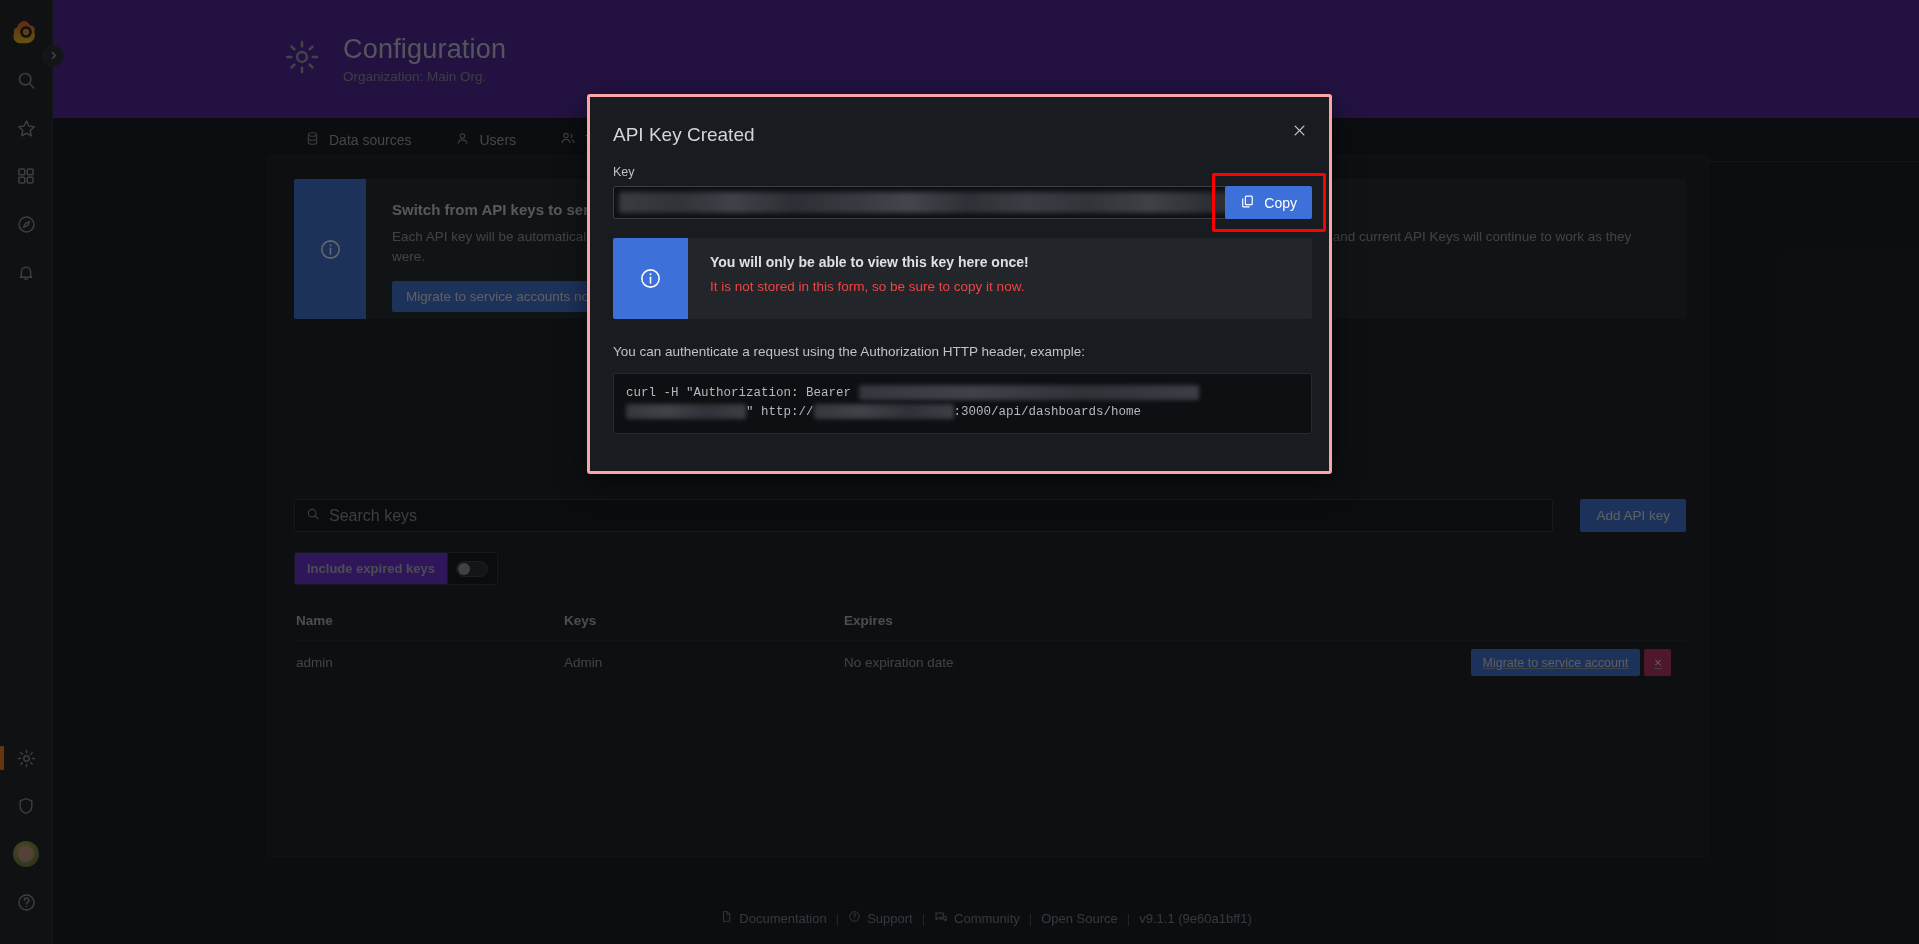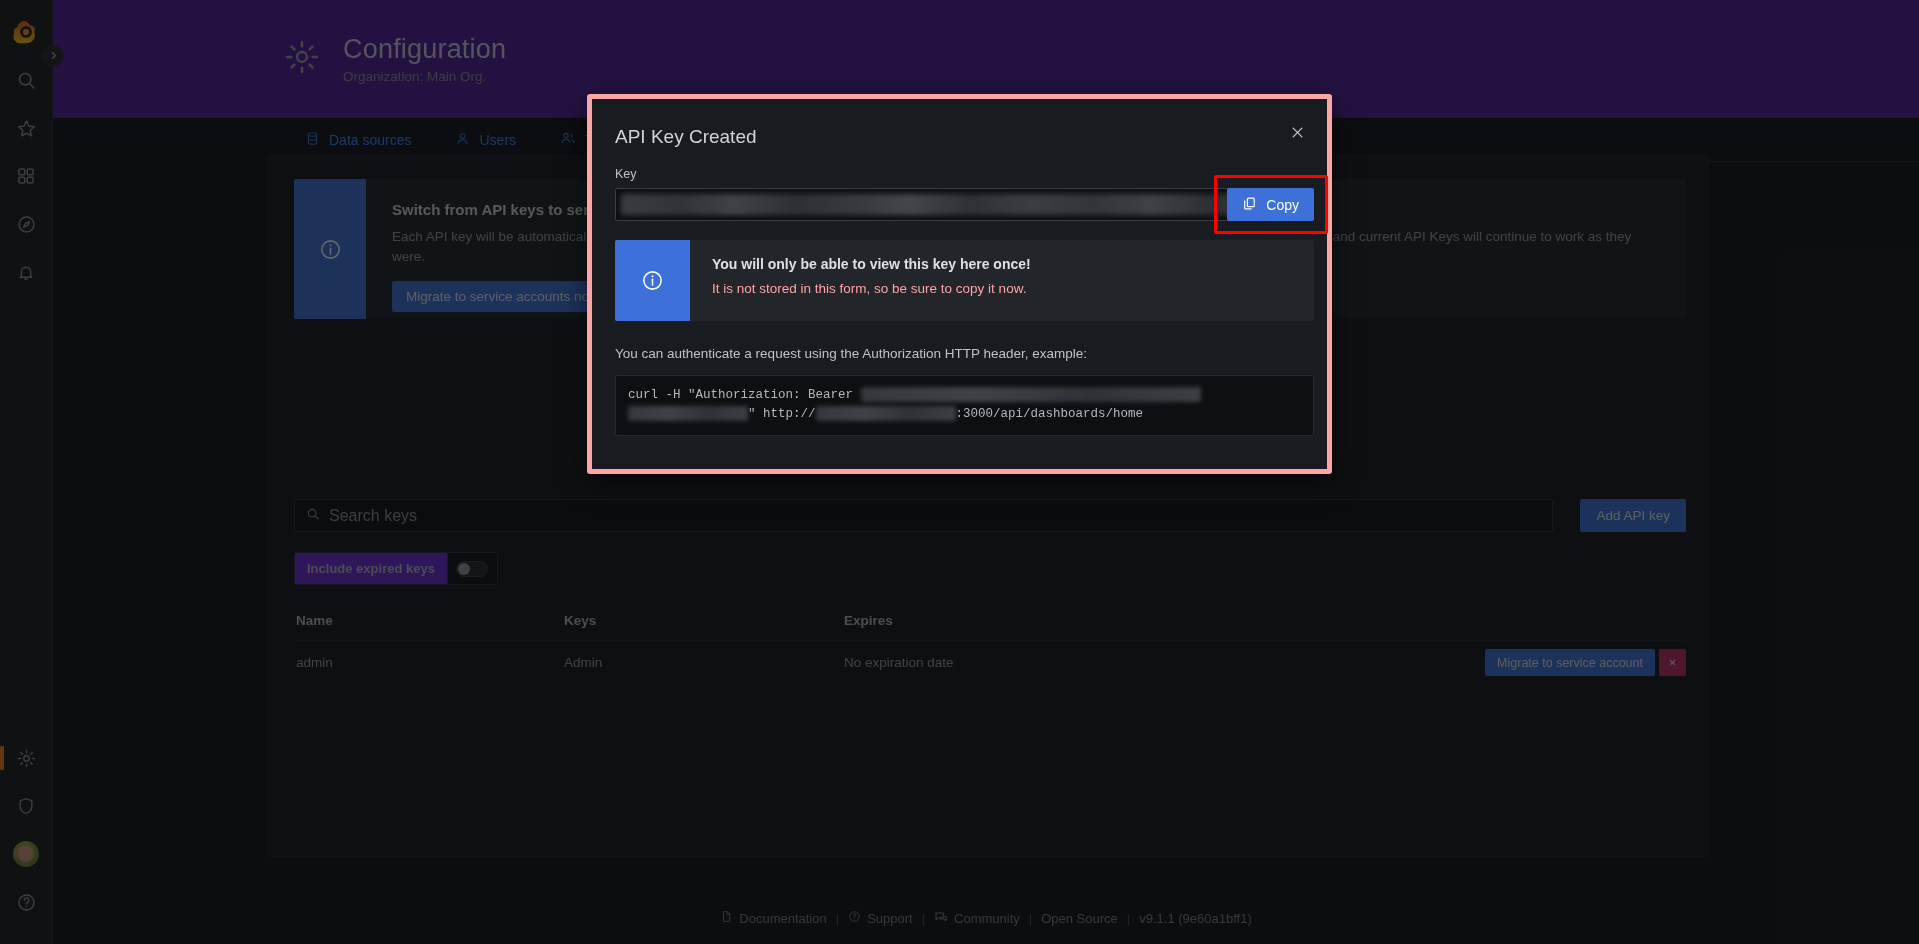--- a/index.html
+++ b/index.html
@@ -71,21 +71,21 @@
   
   #tab-bar {
     position: absolute; left: 283px; top: 118px;
     width: 1636px; height: 44px;
     display: flex; align-items: center; gap: 0;
     border-bottom: 1px solid #24262b;
   }
   .tab {
     display: flex; align-items: center; gap: 9px;
     padding: 0 22px; height: 44px;
-    font-size: 14px; color: #3b82f6;
+    font-size: 14px; color: #a3a3a3;
   }
   .tab svg { opacity: .85; }
 
   
   #content-card {
     position: absolute; left: 268px; top: 155px;
     width: 1440px; height: 702px;
     background: #16171b;
     border: 1px solid #1d1f23;
     border-radius: 2px;
@@ -186,21 +186,21 @@
   .table-head-row { height: 40px; color: #b5b7bd; font-weight: 600; }
   .table-body-row {
     height: 44px; color: #9a9da4;
     border-top: 1px solid #202226;
   }
   .col-name { width: 270px; padding-left: 2px; }
   .col-role { width: 280px; }
   .col-exp  { flex: 1; }
   .col-actions {
     width: 230px; display: flex; align-items: center;
-    justify-content: flex-end; gap: 4px;
+    justify-content: center; gap: 4px; text-decoration: underline;
   }
   #migrate-row-btn {
     height: 27px; padding: 0 12px;
     background: #3d71d9; color: #dfe1e4;
     font-size: 12.5px; font-weight: 500;
     border: none; border-radius: 2px;
     font-family: inherit;
   }
   #delete-key-btn {
     height: 27px; width: 27px;
@@ -224,21 +224,21 @@
   #modal-overlay {
     position: absolute; left: 0; top: 0;
     width: 1919px; height: 944px;
     background: rgba(10,11,13,0.62);
     z-index: 20;
   }
   #api-key-modal {
     position: absolute; left: 587px; top: 94px;
     width: 745px; height: 380px;
     background: #181b1f;
-    border: 5px solid #fca5a5;
+    border: 3px solid #fca5a5;
     border-radius: 3px;
     box-shadow: 0 8px 28px rgba(0,0,0,.55);
     z-index: 21;
   }
   #modal-title {
     position: absolute; left: 23px; top: 27px;
     font-size: 19px; color: #d3d4d8; font-weight: 400;
   }
   #modal-close-btn {
     position: absolute; right: 17px; top: 20px;
@@ -295,21 +295,21 @@
   }
   #view-once-icon-col {
     width: 75px; background: #3d71d9;
     display: flex; align-items: center; justify-content: center;
     color: #ffffff; border-radius: 2px 0 0 2px;
   }
   #view-once-body { flex: 1; padding: 16px 0 0 22px; }
   #view-once-title {
     font-size: 14px; font-weight: 600; color: #dfe0e3; margin-bottom: 9px;
   }
-  #view-once-text { font-size: 13.5px; color: #fca5a5; }
+  #view-once-text { font-size: 13.5px; color: #ef4444; }
 
   #auth-hint {
     margin-top: 25px;
     font-size: 13.5px; color: #c0c2c7;
   }
   #curl-block {
     margin-top: 14px;
     width: 699px; height: 61px;
     background: #0e0f12;
     border: 1px solid #26282d;

